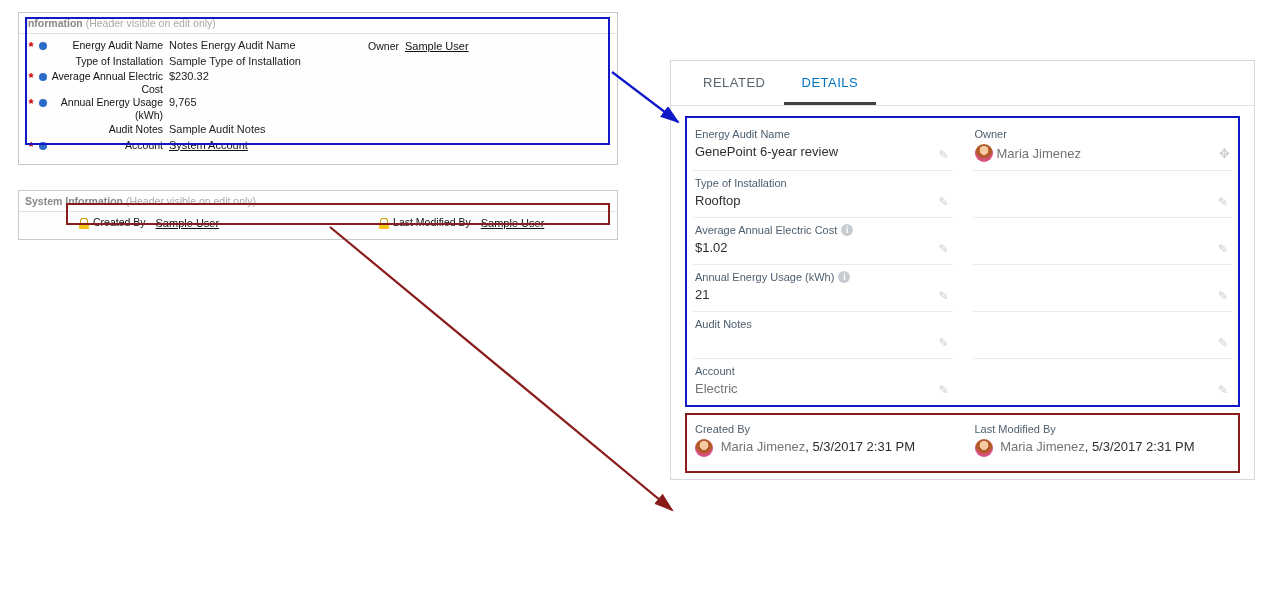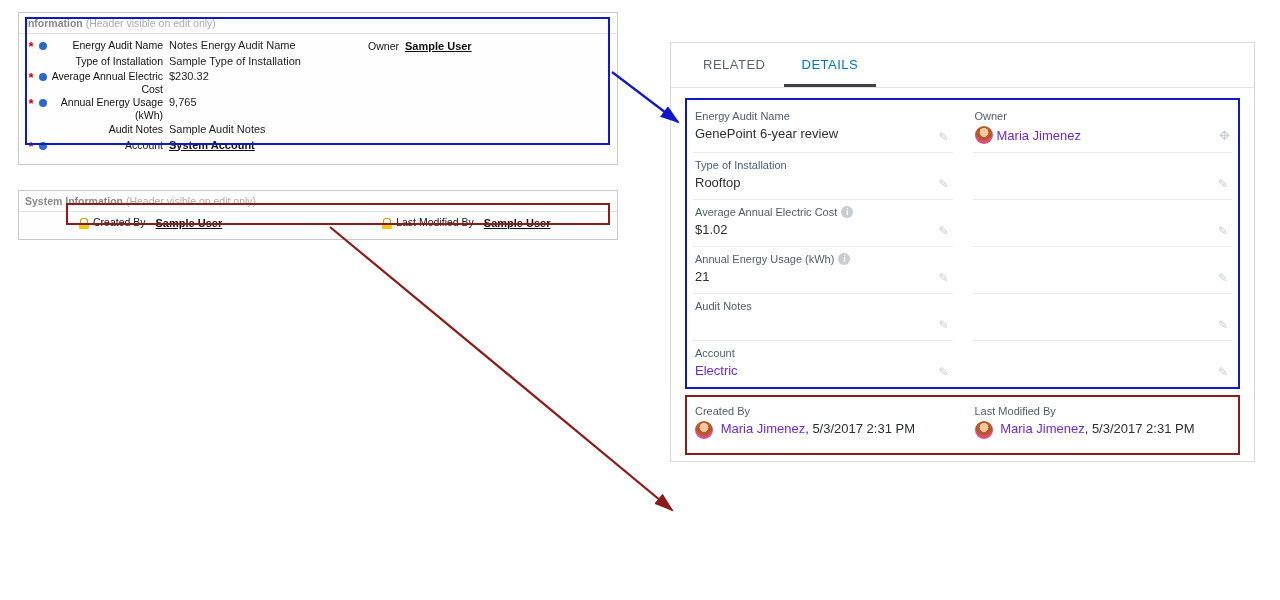--- a/index.html
+++ b/index.html
@@ -35,21 +35,21 @@
 
   .classic-row { display:flex; align-items:center; min-height:16px; }
   .classic-row .col-left  { display:flex; align-items:flex-start; width:330px; }
   .classic-row .col-right { display:flex; align-items:flex-start; flex:1; }
 
   .req { color:#c00; font-weight:bold; width:12px; text-align:center; font-size:13px; }
   .dot { width:8px; height:8px; border-radius:50%; background:#2a6ac8; margin:3px 4px 0 2px; flex:0 0 8px; }
   .dot.none { background:transparent; }
   .flabel { width:118px; text-align:right; font-size:10.5px; padding-right:6px; color:#111; line-height:13px; }
   .fval { font-size:11px; }
-  .link-u { color:#111; text-decoration:underline;font-weight:bold; }
+  .link-u { color:#111; text-decoration:underline; }
 
   .highlight-blue {
     position:absolute; border:2.5px solid #1018c7; pointer-events:none;
     left:25px; top:17px; width:585px; height:128px;
   }
   .highlight-red {
     position:absolute; border:2.5px solid #8b1c1c; pointer-events:none;
     left:66px; top:203px; width:544px; height:22px;
   }
 
@@ -58,37 +58,37 @@
   }
   .lock-icon::before {
     content:""; position:absolute; width:6px;height:4px;border:1px solid #cc9a00;border-bottom:none;border-radius:3px 3px 0 0; left:1px; top:0;
   }
   .lock-icon::after {
     content:""; position:absolute; width:10px;height:6px;background:#f5c518;border-radius:1px; left:0; top:5px;
   }
 
   
   .lightning-card {
-    position:absolute; left:670px; top:42px; width:585px;
+    position:absolute; left:670px; top:60px; width:585px;
     border:1px solid #d6d9dc; background:#fff;
   }
   .tabs { display:flex; border-bottom:1px solid #dfe3e7; padding:0 14px; }
   .tab {
     padding:14px 18px 12px; font-size:13px; letter-spacing:.5px; color:#58646f; cursor:pointer;
   }
   .tab.active { color:#0073c4; border-bottom:3px solid #404040; font-weight:500; }
 
   .detail-body { padding: 10px 14px 6px; }
   .detail-grid { display:grid; grid-template-columns:1fr 1fr; column-gap:20px; border:2.5px solid #1018c7; padding:4px 6px 0; }
   .sys-grid    { display:grid; grid-template-columns:1fr 1fr; column-gap:20px; border:2.5px solid #8b1c1c; margin-top:6px; padding:2px 6px 6px; }
 
   .ditem { border-bottom:1px solid #e8ebee; padding:6px 2px 8px; position:relative; }
   .ditem .dl { font-size:11px; color:#4d5e6e; margin-bottom:4px; display:flex; align-items:center; gap:4px;}
   .ditem .dv { font-size:13px; color:#2b2f33; min-height:16px; }
-  .ditem .dv a { color:#6d28d9; text-decoration:none; }
+  .ditem .dv a { color:#737373; text-decoration:none; }
   .pencil { position:absolute; right:4px; bottom:8px; color:#c6ccd2; font-size:12px; }
   .info-dot {
     width:12px;height:12px;border-radius:50%;background:#c7ccd1;color:#fff;font-size:9px;
     display:inline-flex;align-items:center;justify-content:center;font-weight:bold;
   }
   .avatar {
     width:18px;height:18px;border-radius:50%;
     background: radial-gradient(circle at 50% 35%, #f4c9a0 0 30%, #b35a2a 31% 55%, #d94f7c 56% 100%);
     display:inline-block;vertical-align:middle;margin-right:4px;
   }

